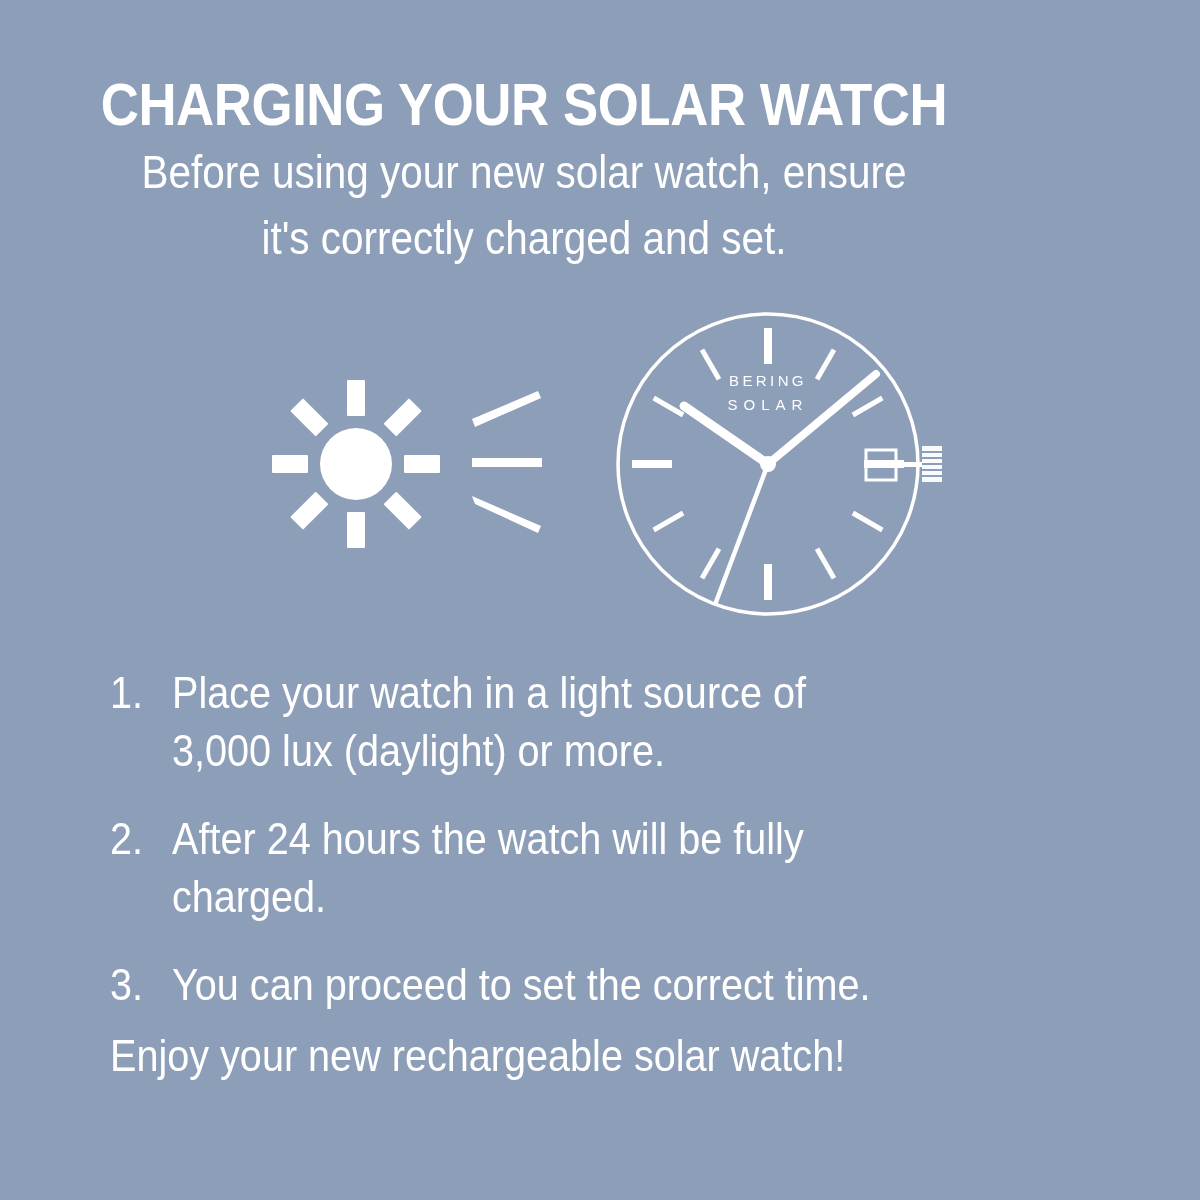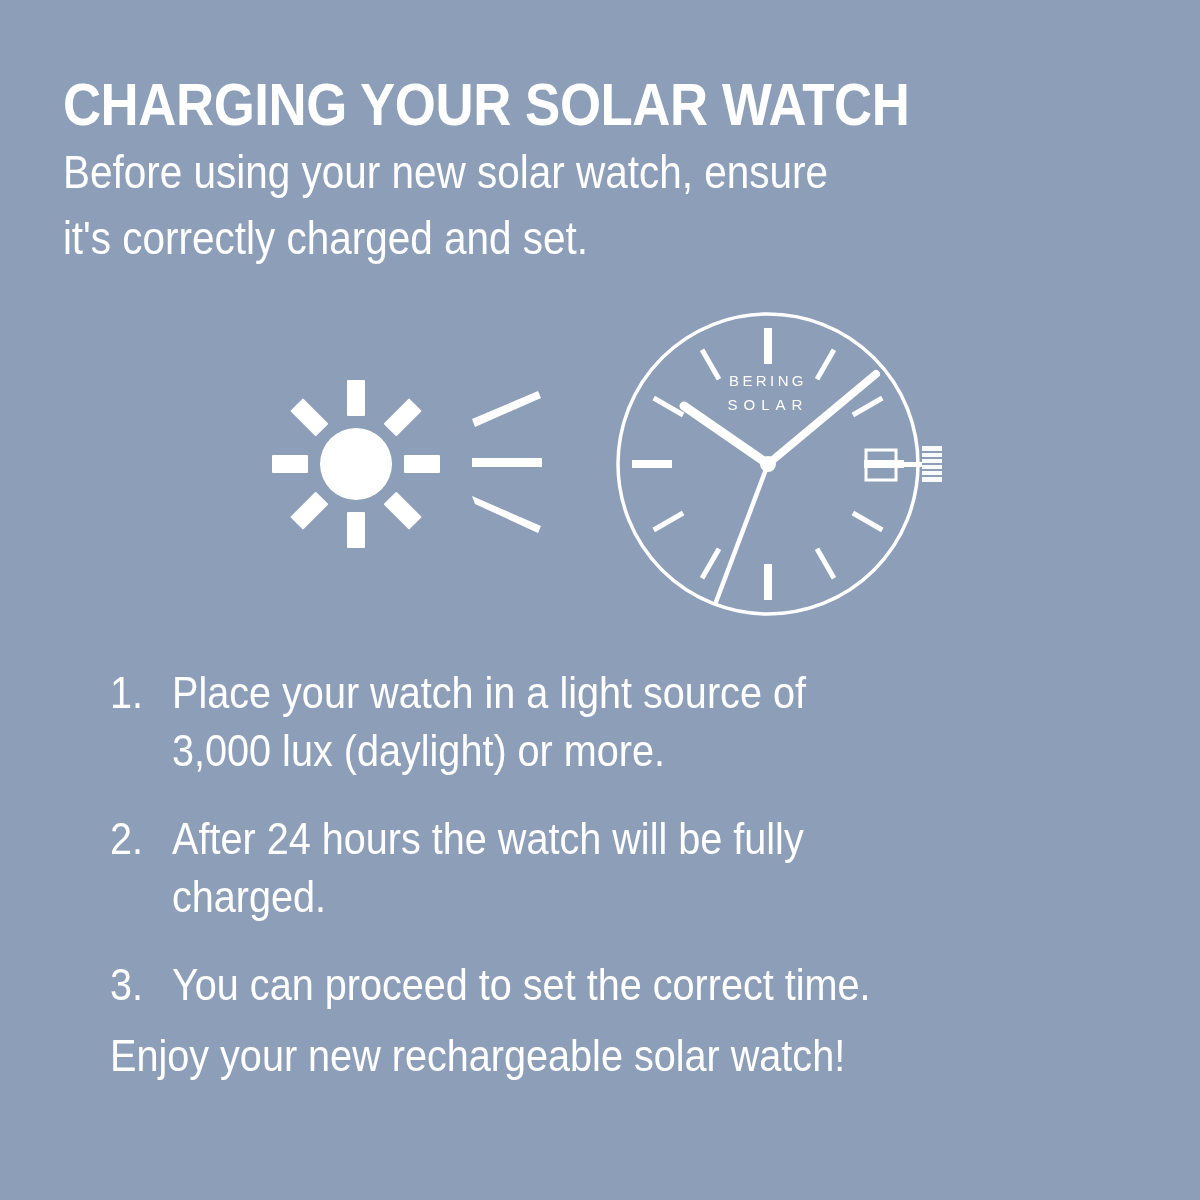--- a/index.html
+++ b/index.html
@@ -20,20 +20,21 @@
     height: 1200px;
     background: #8d9eb8;
   }
 
   
   .header {
     position: absolute;
     left: 0;
     top: 74px;
     width: 1048px;
+    text-align: center;
   }
   .title {
     font-family: "Liberation Sans", sans-serif;
     font-weight: 700;
     font-size: 60px;
     line-height: 62px;
     letter-spacing: -0.5px;
     color: #ffffff;
     transform: scaleX(0.88);
     transform-origin: center center;

